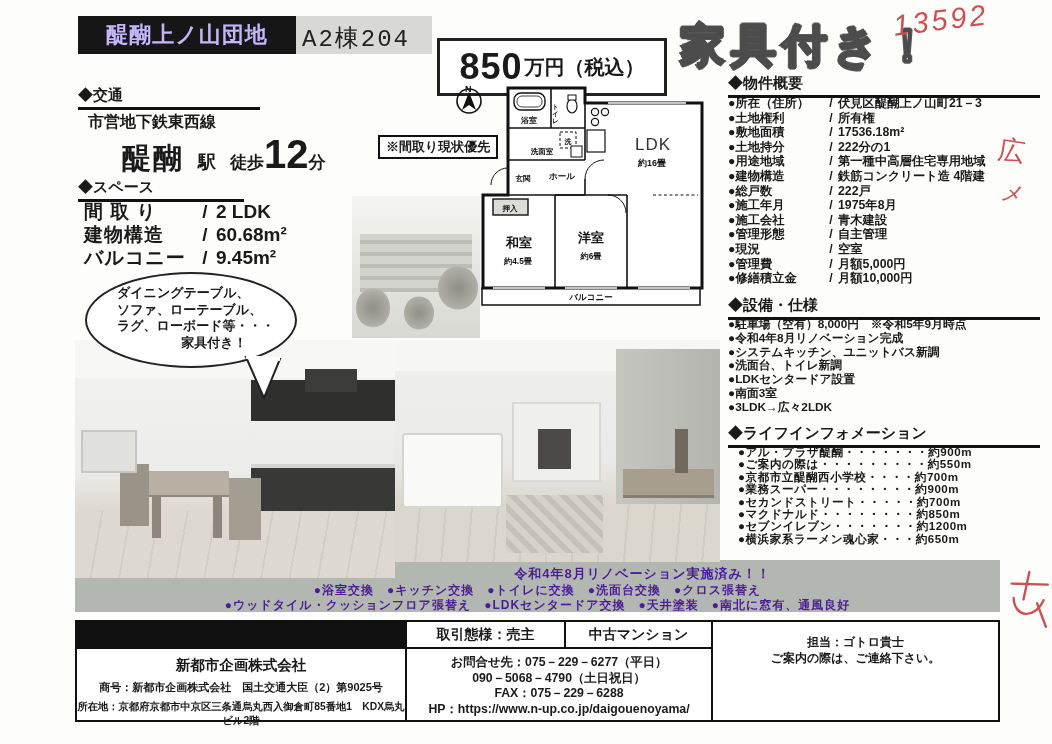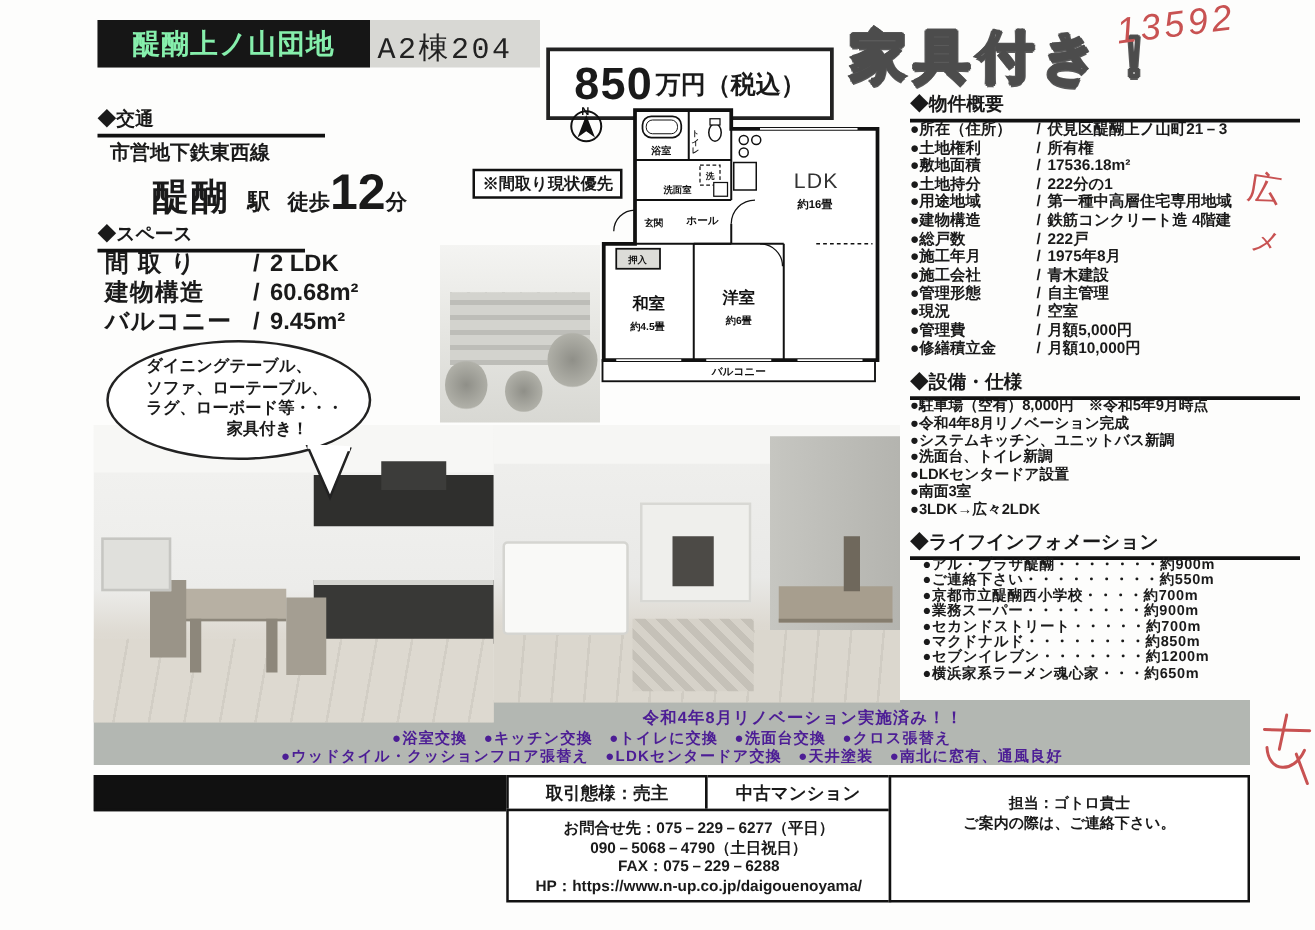--- a/index.html
+++ b/index.html
@@ -2,21 +2,21 @@
 <html><head>
 <meta charset="utf-8">
 <style>
   html,body{margin:0;padding:0;background:#ffffff;}
   body{font-family:"Liberation Sans", sans-serif; color:#1a1a1a;}
   #page{position:relative;width:1052px;height:744px;background:#fdfdfc;overflow:hidden;}
   .abs{position:absolute;}
 
   
   .title-strip{left:78px;top:16px;width:354px;height:38px;background:#d8d8d4;}
-  .title-box{left:78px;top:16px;width:218px;height:38px;background:#161616;color:#86efac;
+  .title-box{left:78px;top:16px;width:218px;height:38px;background:#161616;color:#c4b5fd;
     font-weight:bold;font-size:22px;letter-spacing:1px;display:flex;align-items:center;justify-content:center;}
   .unit-no{left:302px;top:22px;font-family:"Liberation Mono", monospace;font-size:24px;color:#222;letter-spacing:2px;}
   .price-box{left:437px;top:38px;width:224px;height:52px;border:3px solid #222;background:#fff;
     display:flex;align-items:center;justify-content:center;}
   .price-val{font-size:36px;font-weight:bold;letter-spacing:1px;}
   .price-suf{font-size:20px;font-weight:bold;margin-left:2px;}
   .furnished{left:680px;top:16px;font-size:45px;font-weight:900;letter-spacing:6px;color:#ffffff;
     -webkit-text-stroke:2.2px #4c4c4c;
     text-shadow:2px 0 0 #5a5a5a,-2px 0 0 #5a5a5a,0 2px 0 #5a5a5a,0 -2px 0 #5a5a5a;}
   .hw{color:#c85252;}
@@ -319,21 +319,21 @@
     <div class="eq-row">●システムキッチン、ユニットバス新調</div>
     <div class="eq-row">●洗面台、トイレ新調</div>
     <div class="eq-row">●LDKセンタードア設置</div>
     <div class="eq-row">●南面3室</div>
     <div class="eq-row">●3LDK→広々2LDK</div>
   </div>
 
   <div class="abs sec-head col-r" style="left:728px;top:424px;">◆ライフインフォメーション</div>
   <div class="abs life-items">
     <div class="life-row">●アル・プラザ醍醐・・・・・・・約900m</div>
-    <div class="life-row">●ご連絡下さい・・・・・・・・・約550m</div>
+    <div class="life-row">●ご案内の際は・・・・・・・・・約550m</div>
     <div class="life-row">●京都市立醍醐西小学校・・・・約700m</div>
     <div class="life-row">●業務スーパー・・・・・・・・約900m</div>
     <div class="life-row">●セカンドストリート・・・・・約700m</div>
     <div class="life-row">●マクドナルド・・・・・・・・約850m</div>
     <div class="life-row">●セブンイレブン・・・・・・・約1200m</div>
     <div class="life-row">●横浜家系ラーメン魂心家・・・約650m</div>
   </div>
 
   <div class="abs reno-band">
     <div class="reno-l1">令和4年8月リノベーション実施済み！！</div>
@@ -362,20 +362,25 @@
     <div class="ph" style="left:0;top:74%;width:100%;height:26%;background:repeating-linear-gradient(95deg,#dbd7ce 0 24px,#d0ccc3 24px 26px);"></div>
     <div class="ph" style="left:2%;top:42%;width:30%;height:32%;background:#f9f9f7;border:2px solid #d5d5d1;border-radius:4px;"></div>
     <div class="ph" style="left:34%;top:70%;width:30%;height:26%;background:repeating-linear-gradient(45deg,#d6d2c9 0 6px,#c5c1b8 6px 12px);"></div>
     <div class="ph" style="left:70%;top:58%;width:28%;height:12%;background:#a79e8e;border-bottom:3px solid #857d6e;"></div>
     <div class="ph" style="left:86%;top:40%;width:4%;height:20%;background:#6f685c;"></div>
   </div>
 
   <div class="f-cell f-black"></div>
   <div class="f-cell f-type">中古マンション</div>
   <div class="f-cell f-trans">取引態様：売主</div>
+  <div class="f-cell f-company">
+    <div class="f-cname">新都市企画株式会社</div>
+    <div class="f-lic">商号：新都市企画株式会社　国土交通大臣（2）第9025号</div>
+    <div class="f-addr">所在地：京都府京都市中京区三条通烏丸西入御倉町85番地1　KDX烏丸ビル2階</div>
+  </div>
   <div class="f-cell f-contact">
     <div class="first">お問合せ先：075－229－6277（平日）</div>
     <div>090－5068－4790（土日祝日）</div>
     <div>FAX：075－229－6288</div>
     <div>HP：https://www.n-up.co.jp/daigouenoyama/</div>
   </div>
   <div class="f-cell f-staff">
     <div class="first">担当：ゴトロ貴士</div>
     <div>ご案内の際は、ご連絡下さい。</div>
   </div>

